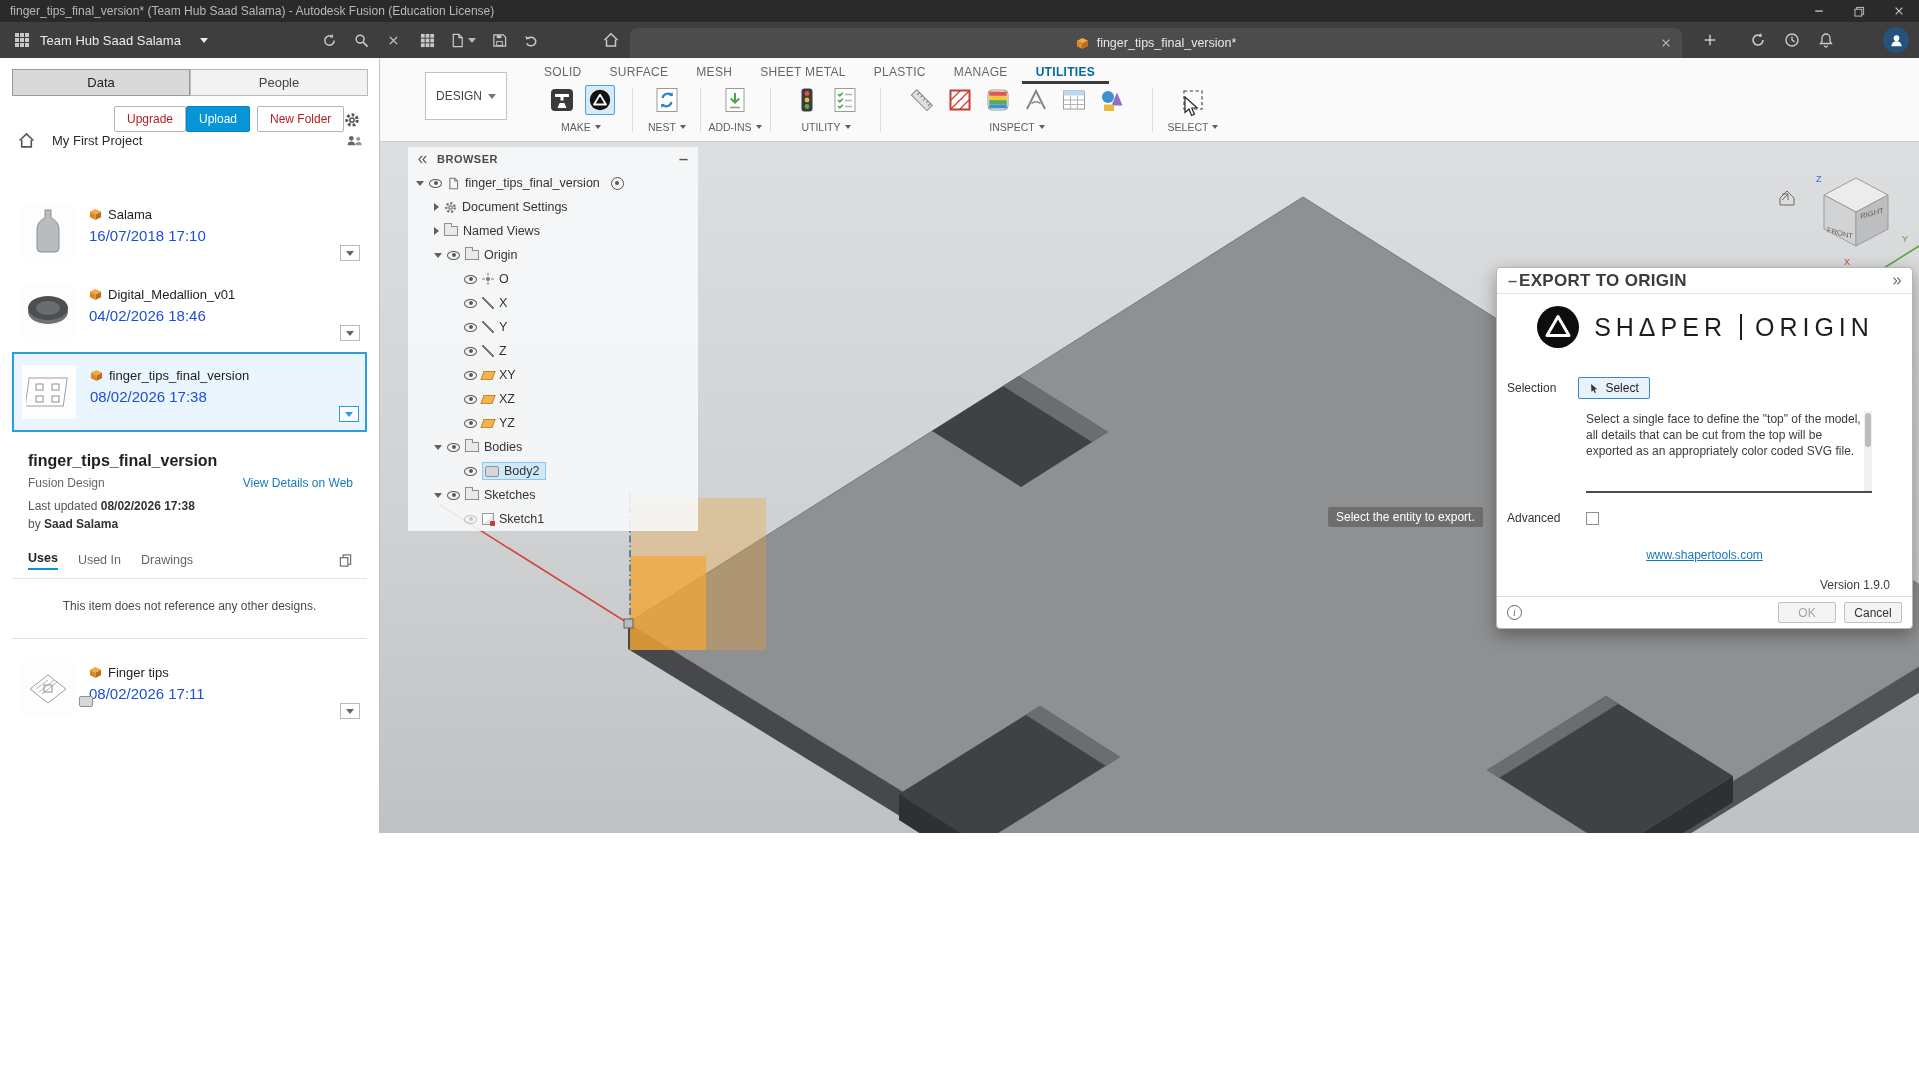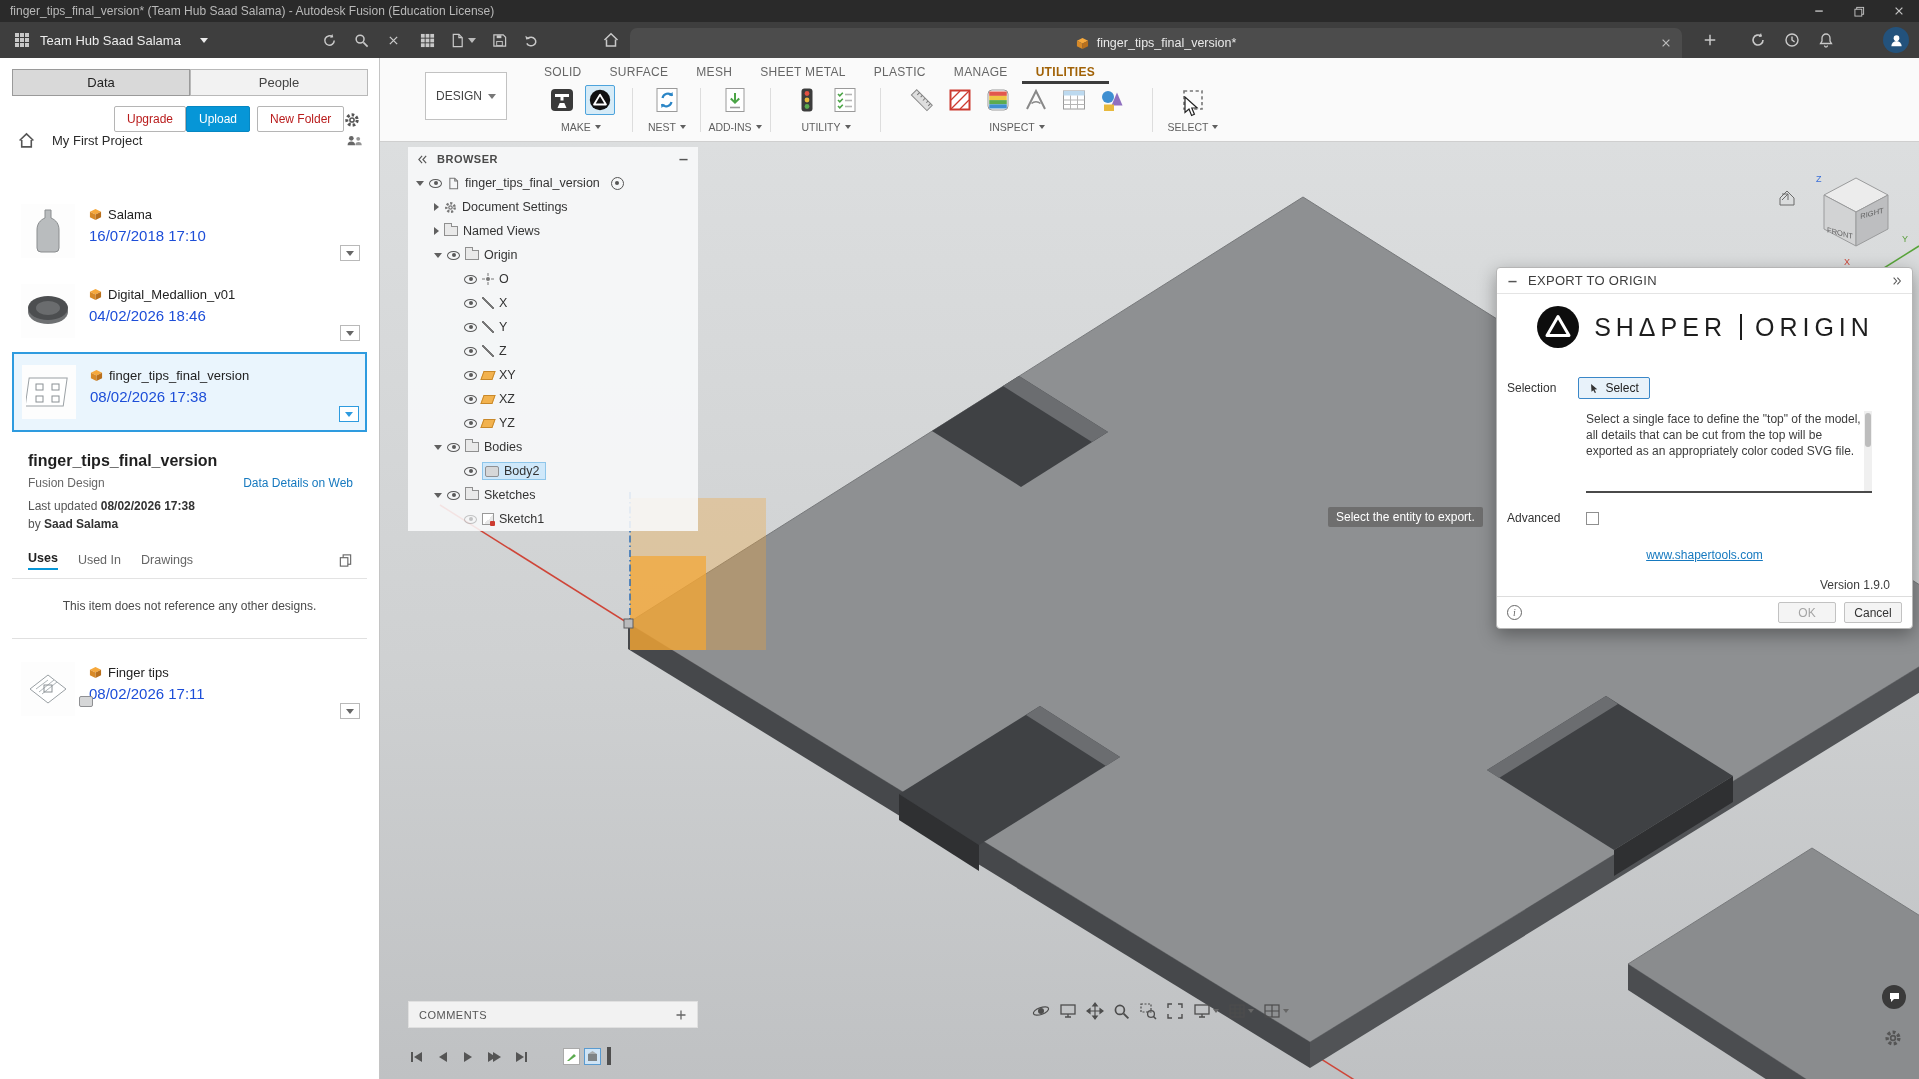--- a/index.html
+++ b/index.html
@@ -1,17 +1,17 @@
 <!DOCTYPE html>
 <html><head>
 <meta charset="utf-8">
 <style>
   *{box-sizing:border-box;margin:0;padding:0}
   body{font-family:"Liberation Sans",sans-serif}
-  #app{position:relative;width:1919px;height:1079px;background:#c9cbcd;overflow:hidden;font-family:"Liberation Sans",sans-serif;color:#333}
+  #app{position:relative;width:1919px;height:833px;background:#c9cbcd;overflow:hidden;font-family:"Liberation Sans",sans-serif;color:#333}
   .abs{position:absolute}
   svg.i{display:inline-block;vertical-align:middle}
   
   #titlebar{position:absolute;left:0;top:0;width:100%;height:22px;background:#2a2a2a;color:#b9b9b9;font-size:12px;display:flex;align-items:center;padding-left:10px}
   #titlebar .win{position:absolute;top:0;height:22px;width:40px;display:flex;align-items:center;justify-content:center;color:#c6c6c6}
   
   #appbar{position:absolute;left:0;top:22px;width:100%;height:36px;background:#3e3e3e;color:#d6d6d6}
   #appbar .ic{position:absolute;top:8px;width:20px;height:20px;display:flex;align-items:center;justify-content:center;color:#c9c9c9}
   #team{position:absolute;left:40px;top:0;height:36px;display:flex;align-items:center;gap:19px;color:#ececec;font-size:13px}
   .car-d{width:0;height:0;border-left:4px solid transparent;border-right:4px solid transparent;border-top:5px solid currentColor;display:inline-block}
@@ -42,21 +42,21 @@
   .bld{font-weight:bold;color:#333}
   #detail-tabs{position:absolute;left:16px;right:14px;top:112px;display:flex;align-items:center;gap:20px;font-size:12.5px;color:#666;height:24px}
   #detail-tabs .dtab.active{color:#222;font-weight:bold;border-bottom:2px solid #0696d7;padding-bottom:3px}
   #detail-card .div{position:absolute;left:0;right:0;top:142px;height:1px;background:#e3e3e3}
   #detail-card .empty{position:absolute;left:0;right:0;top:163px;text-align:center;font-size:12px;color:#4a4a4a}
   .mini-cube{width:13px;height:13px}
   
   #ribbon{position:absolute;left:380px;top:58px;right:0;height:84px;background:#fafafa;border-bottom:1px solid #cfcfcf}
   #rtabs{position:absolute;left:150px;top:0;height:26px;display:flex;align-items:flex-end}
   #rtabs .rtab{padding:4px 14px 5px;font-size:12px;color:#666;letter-spacing:.3px}
-  #rtabs .rtab.active{color:#a16207;font-weight:bold;border-bottom:3px solid #3c3c3c;padding-bottom:2px}
+  #rtabs .rtab.active{color:#0369a1;font-weight:bold;border-bottom:3px solid #3c3c3c;padding-bottom:2px}
   #design-box{position:absolute;left:45px;top:14px;width:82px;height:48px;border:1px solid #c2c2c2;background:#fff;display:flex;align-items:center;justify-content:center;gap:6px;font-size:12px;color:#444}
   .rgroup{position:absolute;top:24px;height:58px;display:flex;flex-direction:column;align-items:center}
   .rgroup .icons{display:flex;gap:8px;align-items:center;height:36px}
   .rgroup .glabel{display:flex;align-items:center;gap:4px;font-size:10.5px;color:#5f5f5f;margin-top:3px}
   .rgroup .glabel .car-d{border-left-width:3px;border-right-width:3px;border-top-width:4px}
   .cmd{width:30px;height:30px;display:flex;align-items:center;justify-content:center}
   .cmd.hl{background:#d6ebf7;border:1px solid #4da3dc;border-radius:2px}
   .rdiv{position:absolute;top:30px;width:1px;height:44px;background:#ddd}
   
   #viewport{position:absolute;left:380px;top:142px;right:0;bottom:0;background:linear-gradient(180deg,#dcdedf 0%,#cfd1d2 55%,#bfc1c3 100%);overflow:hidden}
@@ -76,21 +76,21 @@
   .ico-axis{width:12px;height:12px;background:linear-gradient(45deg,transparent 44%,#777 44%,#777 56%,transparent 56%);flex:0 0 auto}
   .ico-body{width:14px;height:11px;background:#d6d7d8;border:1px solid #8f9093;border-radius:2px;flex:0 0 auto}
   .ico-sketch{width:12px;height:12px;background:linear-gradient(135deg,#fff 55%,#e8e8e8 55%);border:1px solid #999;position:relative;flex:0 0 auto}
   .ico-sketch::after{content:"";position:absolute;right:-2px;bottom:-2px;width:5px;height:5px;background:#cc3b30;border-radius:1px}
   .sel-box{background:#cfe8fa;border:1px solid #8fc6ea;display:flex;align-items:center;gap:5px;padding:1px 6px 1px 2px}
   .target{width:13px;height:13px;border:1.5px solid #555;border-radius:50%;position:relative;flex:0 0 auto}
   .target::after{content:"";position:absolute;left:50%;top:50%;transform:translate(-50%,-50%);width:4px;height:4px;background:#555;border-radius:50%}
   
   #dialog{position:absolute;left:1116px;top:125px;width:417px;height:362px;background:#fff;border:1px solid #b5b5b5;border-radius:4px;box-shadow:0 6px 18px rgba(0,0,0,.35);font-size:12px;color:#333}
   #dialog header{display:flex;align-items:center;height:26px;padding:0 9px;border-bottom:1px solid #e4e4e4;color:#555}
-  #dialog header .dt{font-size:13px;font-weight:normal;letter-spacing:.3px;margin-left:9px;color:#3c3c3c}
+  #dialog header .dt{font-size:17px;font-weight:bold;letter-spacing:.3px;color:#3c3c3c}
   #dlg-logo{position:absolute;left:0;right:0;top:36px;display:flex;align-items:center;justify-content:center;gap:13px}
   #dlg-logo .word{font-size:25px;letter-spacing:5px;color:#1d1d1d}
   #dlg-logo .vbar{width:2px;height:26px;background:#1d1d1d}
   #sel-row{position:absolute;left:10px;top:109px;display:flex;align-items:center;gap:22px}
   #select-btn{display:inline-flex;align-items:center;gap:5px;border:1px solid #3a87c8;background:#e8f2fa;padding:3px 10px;border-radius:2px;color:#222}
   #desc-box{position:absolute;left:89px;top:143px;width:286px;height:82px;border-bottom:2px solid #4a4a4a;color:#3c3c3c;line-height:1.35;padding-right:8px;overflow:hidden}
   #desc-scroll{position:absolute;right:0;top:0;width:8px;height:80px;background:#f0f0f0}
   #desc-scroll .thumbv{position:absolute;left:1px;top:2px;width:6px;height:34px;background:#bdbdbd;border-radius:3px}
   #adv-row{position:absolute;left:10px;top:243px;display:flex;align-items:center;gap:26px}
   .chk{width:13px;height:13px;border:1px solid #8f8f8f;background:#fff}
@@ -441,21 +441,21 @@
       <span class="dt">08/02/2026 17:38</span>
       <span class="dd-btn blue">
           <span class="car-d"></span>
         </span>
     </div>
 
     <div class="card" id="detail-card">
       <div class="ttl">finger_tips_final_version</div>
       <div class="row2">
         <span>Fusion Design</span>
-        <a class="linkblue" href="#">Data Details on Web</a>
+        <a class="linkblue" href="#">View Details on Web</a>
       </div>
       <div class="row3"><span>Last updated</span> <span class="bld">08/02/2026 17:38</span></div>
       <div class="row4"><span>by</span> <span class="bld">Saad Salama</span></div>
       <div id="detail-tabs">
         <span class="dtab active">Uses</span>
         <span class="dtab">Used In</span>
         <span class="dtab">Drawings</span>
         <span style="margin-left:auto;color:#666"><svg class="i" width="15" height="15">
               <use href="#i-copy"></use>
             </svg></span>

